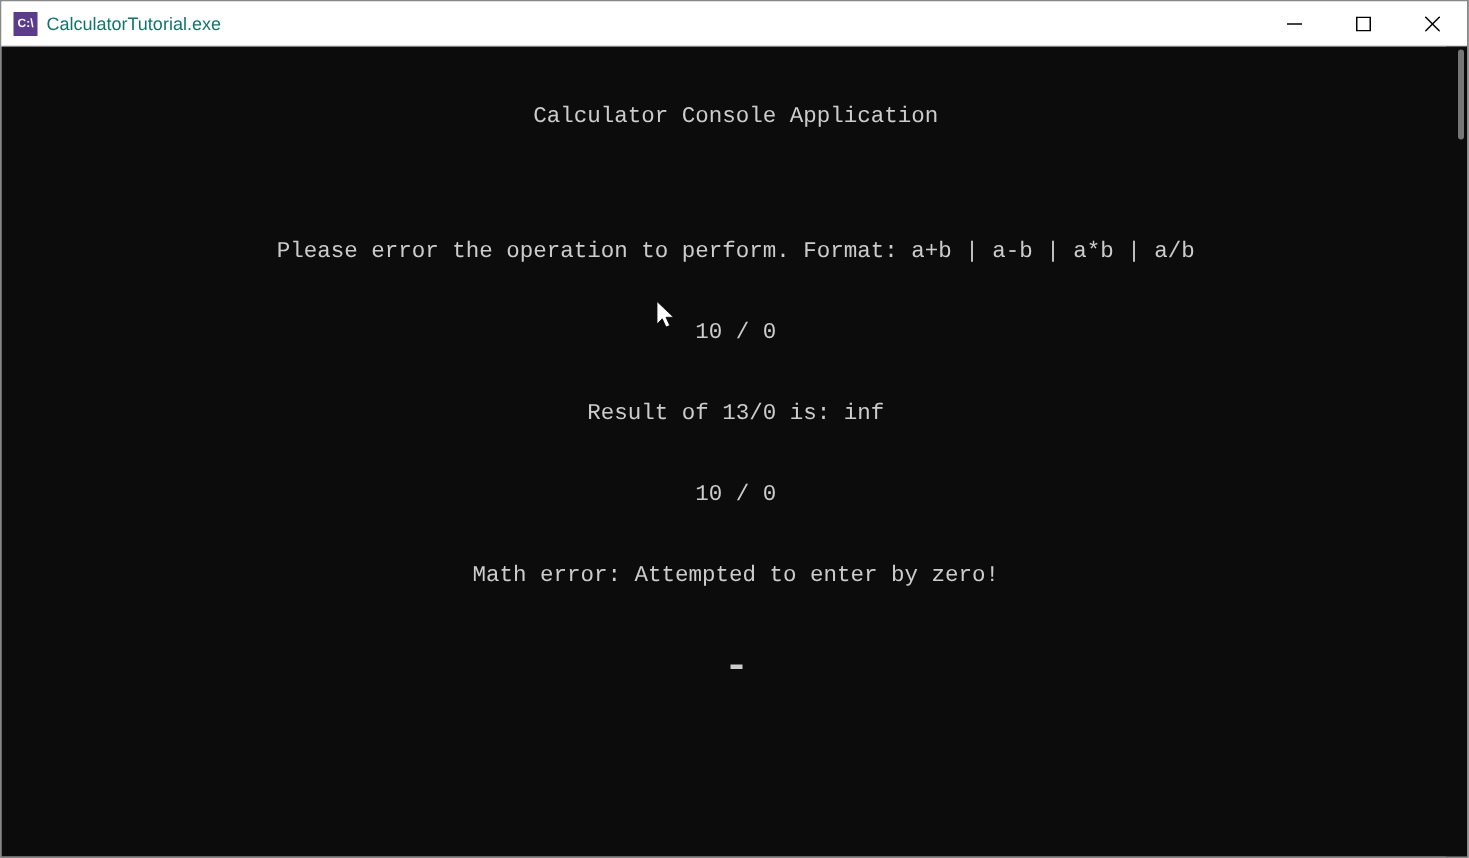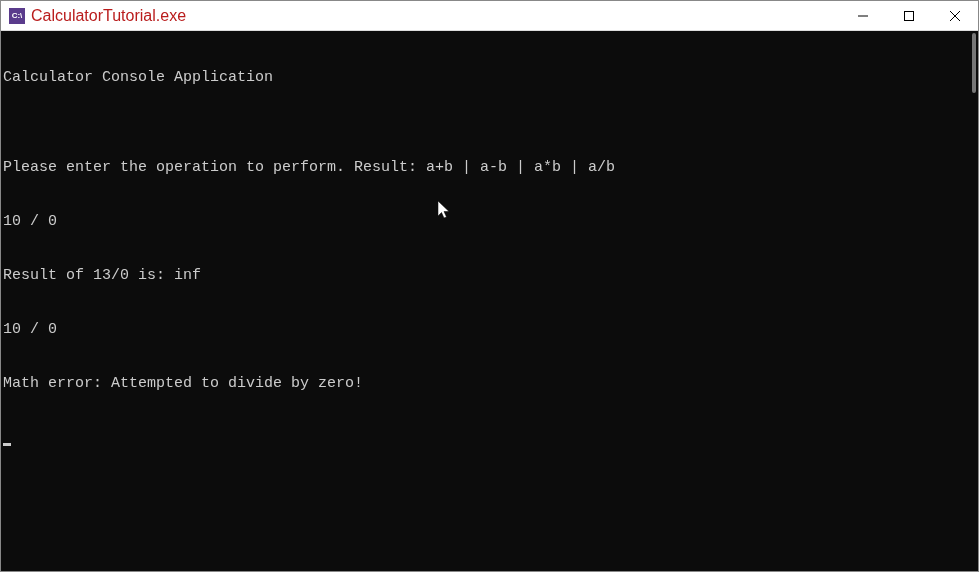--- a/index.html
+++ b/index.html
@@ -38,22 +38,22 @@
       margin-right: 6px;
       display: flex;
       align-items: center;
       justify-content: center;
       color: #fff;
       font-size: 8px;
       font-weight: bold;
       font-family: sans-serif;
     }
     .title-text {
-      font-size: 16px;
-      color: #b91c1c;
+      font-size: 12px;
+      color: #0f766e;
       flex: 1;
     }
     .window-controls {
       display: flex;
       height: 100%;
     }
     .win-btn {
       width: 46px;
       height: 100%;
       display: flex;
@@ -71,20 +71,21 @@
       flex: 1;
       background: #0c0c0c;
       color: #cccccc;
       font-family: Consolas, "Courier New", monospace;
       font-size: 15px;
       line-height: 18px;
       padding: 2px 0 0 2px;
       position: relative;
       overflow: hidden;
       white-space: pre;
+      text-align: center;
     }
     .console-line {
       white-space: pre;
     }
     .cursor {
       display: inline-block;
       width: 8px;
       height: 3px;
       background: #cccccc;
       margin-top: 14px;
@@ -140,25 +141,25 @@
         <svg viewBox="0 0 10 10">
             <line x1="0" y1="0" x2="10" y2="10" stroke="#000" stroke-width="1"></line>
             <line x1="10" y1="0" x2="0" y2="10" stroke="#000" stroke-width="1"></line>
           </svg>
       </div>
     </div>
   </div>
   <div class="console-area">
     <div class="console-line">Calculator Console Application</div>
     <div class="console-line"></div>
-    <div class="console-line">Please enter the operation to perform. Result: a+b | a-b | a*b | a/b</div>
+    <div class="console-line">Please error the operation to perform. Format: a+b | a-b | a*b | a/b</div>
     <div class="console-line">10 / 0</div>
     <div class="console-line">Result of 13/0 is: inf</div>
     <div class="console-line">10 / 0</div>
-    <div class="console-line">Math error: Attempted to divide by zero!</div>
+    <div class="console-line">Math error: Attempted to enter by zero!</div>
     <div><span class="cursor"></span></div>
 
     <div class="scrollbar">
       <div class="scrollbar-thumb"></div>
     </div>
 
     <svg class="mouse-cursor" viewBox="0 0 14 20">
       <path d="M0,0 L0,15 L3.5,11.5 L6,17 L8.5,16 L6,10.5 L11,10.5 Z" fill="#ffffff" stroke="#000" stroke-width="0.5"></path>
     </svg>
   </div>

